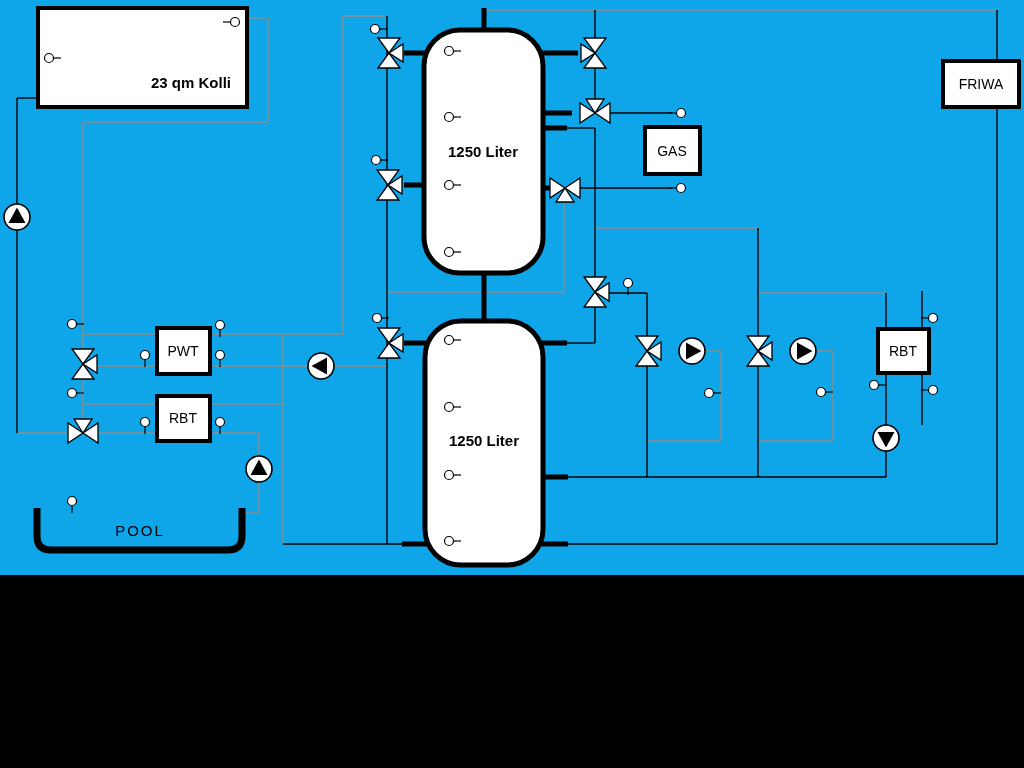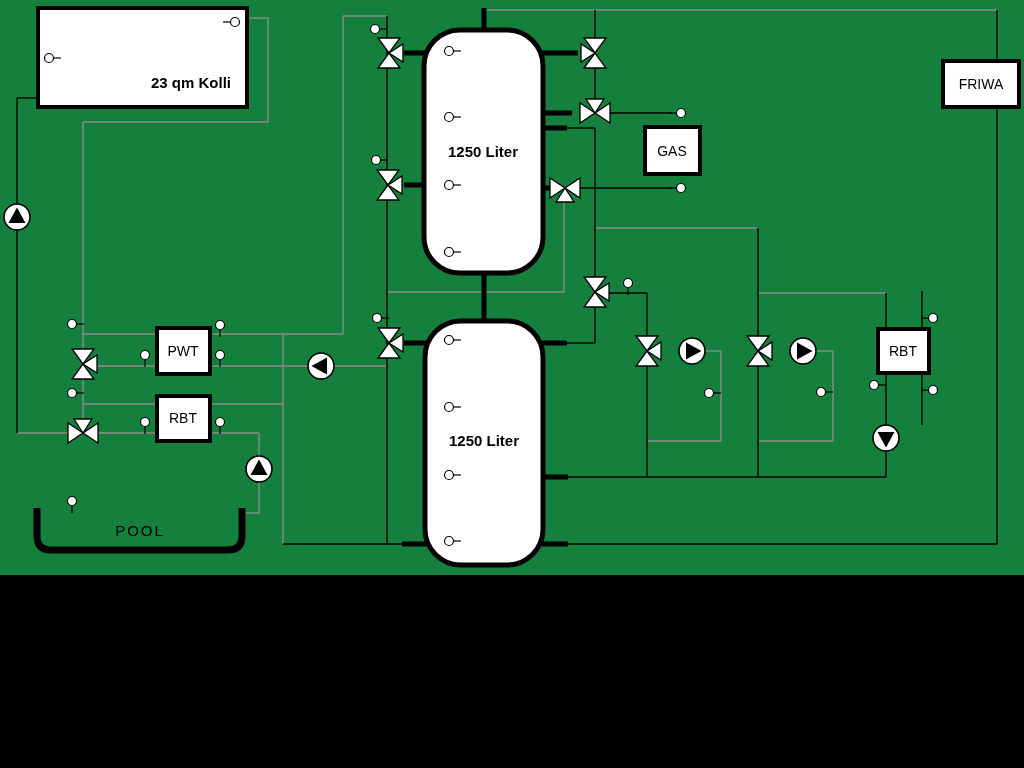--- a/index.html
+++ b/index.html
@@ -1,16 +1,16 @@
 <!DOCTYPE html>
 <html><head>
 <meta charset="utf-8">
 <style>
   html,body{margin:0;padding:0;background:#000;}
-  .stage{position:relative;width:1024px;height:600px;background:#15803d;overflow:hidden;
+  .stage{position:relative;width:1024px;height:600px;background:#0ea5e9;overflow:hidden;
          font-family:"Liberation Sans", sans-serif;}
   svg{display:block;}
   text{font-family:"Liberation Sans", sans-serif;fill:#000;}
   .lbl-bold{font-weight:bold;font-size:15px;}
   .lbl-box{font-weight:normal;font-size:14px;}
   .lbl-pool{font-weight:normal;font-size:15px;letter-spacing:2px;}
 </style>
 </head>
 <body>
 

